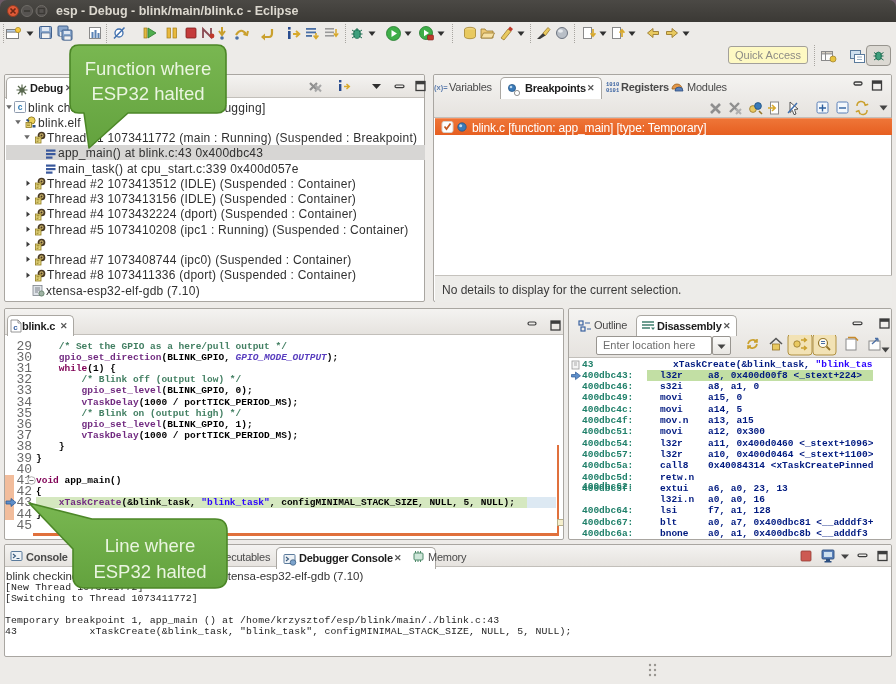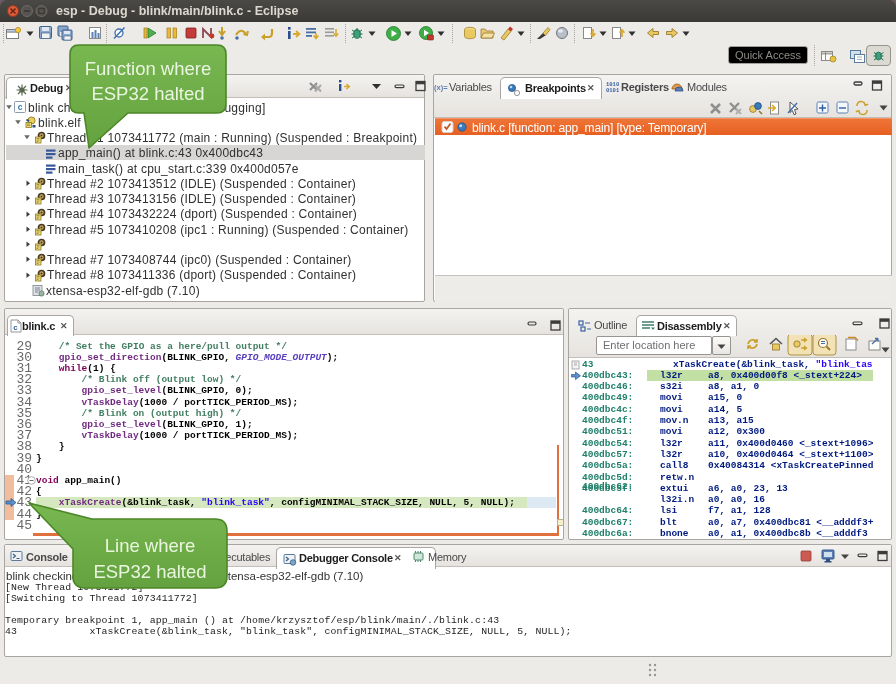--- a/index.html
+++ b/index.html
@@ -188,21 +188,21 @@
     </svg>
 <svg class="icp" style="left:644px;top:25px" width="18" height="16">
       <path d="M9,3.5 L3.5,8 L9,12.5 v-3 h5.5 v-3 H9 z" fill="#e8c95f" stroke="#9b7a2d" stroke-width=".9"></path>
     </svg>
 <svg class="icp" style="left:663px;top:25px" width="18" height="16">
       <path d="M9,3.5 L14.5,8 L9,12.5 v-3 H3.5 v-3 H9 z" fill="#e8c95f" stroke="#9b7a2d" stroke-width=".9"></path>
     </svg>
 <svg class="icp" style="left:682px;top:31px" width="8" height="6">
       <path d="M0.5,0.5h7l-3.5,4.5z" fill="#2f2f2f"></path>
     </svg>
-<div class="abs" style="left:728px;top:46px;width:80px;height:18px;background:#000000;border:1px solid #a3a09b;border-radius:3px;font-size:11px;color:#8d8b86;text-align:center;line-height:16px">Quick Access</div>
+<div class="abs" style="left:728px;top:46px;width:80px;height:18px;background:#fef9c3;border:1px solid #a3a09b;border-radius:3px;font-size:11px;color:#8d8b86;text-align:center;line-height:16px">Quick Access</div>
 <div class="abs" style="left:814px;top:45px;width:1px;height:21px;border-left:1px dotted #a8a5a0"></div>
 <svg class="icp" style="left:820px;top:48px" width="18" height="16">
       <rect x="1.5" y="3.5" width="11" height="9" fill="#fdfdfc" stroke="#8a8a8a"></rect>
       <rect x="1.5" y="3.5" width="11" height="2.4" fill="#d6cfc2" stroke="#8a8a8a"></rect>
       <line x1="5.5" y1="3.5" x2="5.5" y2="12.5" stroke="#8a8a8a"></line>
       <circle cx="13" cy="11" r="3" fill="#e7c33f" stroke="#a5852f" stroke-width=".8"></circle>
     </svg>
 <svg class="icp" style="left:849px;top:48px" width="18" height="16">
       <rect x="1.5" y="2.5" width="10" height="8" fill="#cfe0ef" stroke="#5b7b9c"></rect>
       <rect x="5.5" y="6.5" width="10" height="8" fill="#fff" stroke="#5b7b9c"></rect>
@@ -421,20 +421,21 @@
       </svg>
 <div class="abs" style="left:1px;top:43px;width:457px;height:17px;background:linear-gradient(#ee7537,#e65f21);border-top:1px solid #f59263"></div>
 <svg class="icp" style="left:7px;top:45px" width="30" height="14">
         <rect x="1" y="1.5" width="11" height="11" rx="2" fill="#fdfdfd" stroke="#d8cfc8"></rect>
         <path d="M3.5,6.5 L5.5,9 L9.5,3.5" fill="none" stroke="#c2571f" stroke-width="1.7"></path>
         <circle cx="21" cy="7" r="4.2" fill="#3a7ab8" stroke="#1d4f80" stroke-width=".7"></circle>
         <circle cx="19.7" cy="5.7" r="1.5" fill="#bcd8ee"></circle>
       </svg>
 <div class="abs" style="left:38px;top:46px;font-size:12px;color:#fff;letter-spacing:-0.15px">blink.c [function: app_main] [type: Temporary]</div>
 <div class="abs" style="left:1px;top:200px;width:457px;height:27px;background:#edece9;border-top:1px solid #c5c2bd"></div>
+<div class="abs" style="left:8px;top:208px;font-size:12px;color:#3a3a3a">No details to display for the current selection.</div>
 </div>
 <div class="panel" style="left:4px;top:308px;width:560px;height:232px;overflow:hidden">
 <div class="phead" style="height:26px"></div>
 <div class="tab act" style="left:2px;top:6px;height:21px;width:67px">
         <svg class="icp" style="left:2px;top:3px" width="12" height="14">
           <path d="M1,1 h7 l3,3 v9 H1 z" fill="#fff" stroke="#8a8a8a" stroke-width=".9"></path>
           <path d="M8,1 v3 h3" fill="none" stroke="#8a8a8a" stroke-width=".9"></path>
           <text x="5.5" y="11" font-size="8" font-weight="bold" fill="#3a62a0" text-anchor="middle" font-family="Liberation Sans">c</text>
         </svg>
         <div class="tabtx" style="left:14px">blink.c</div>

